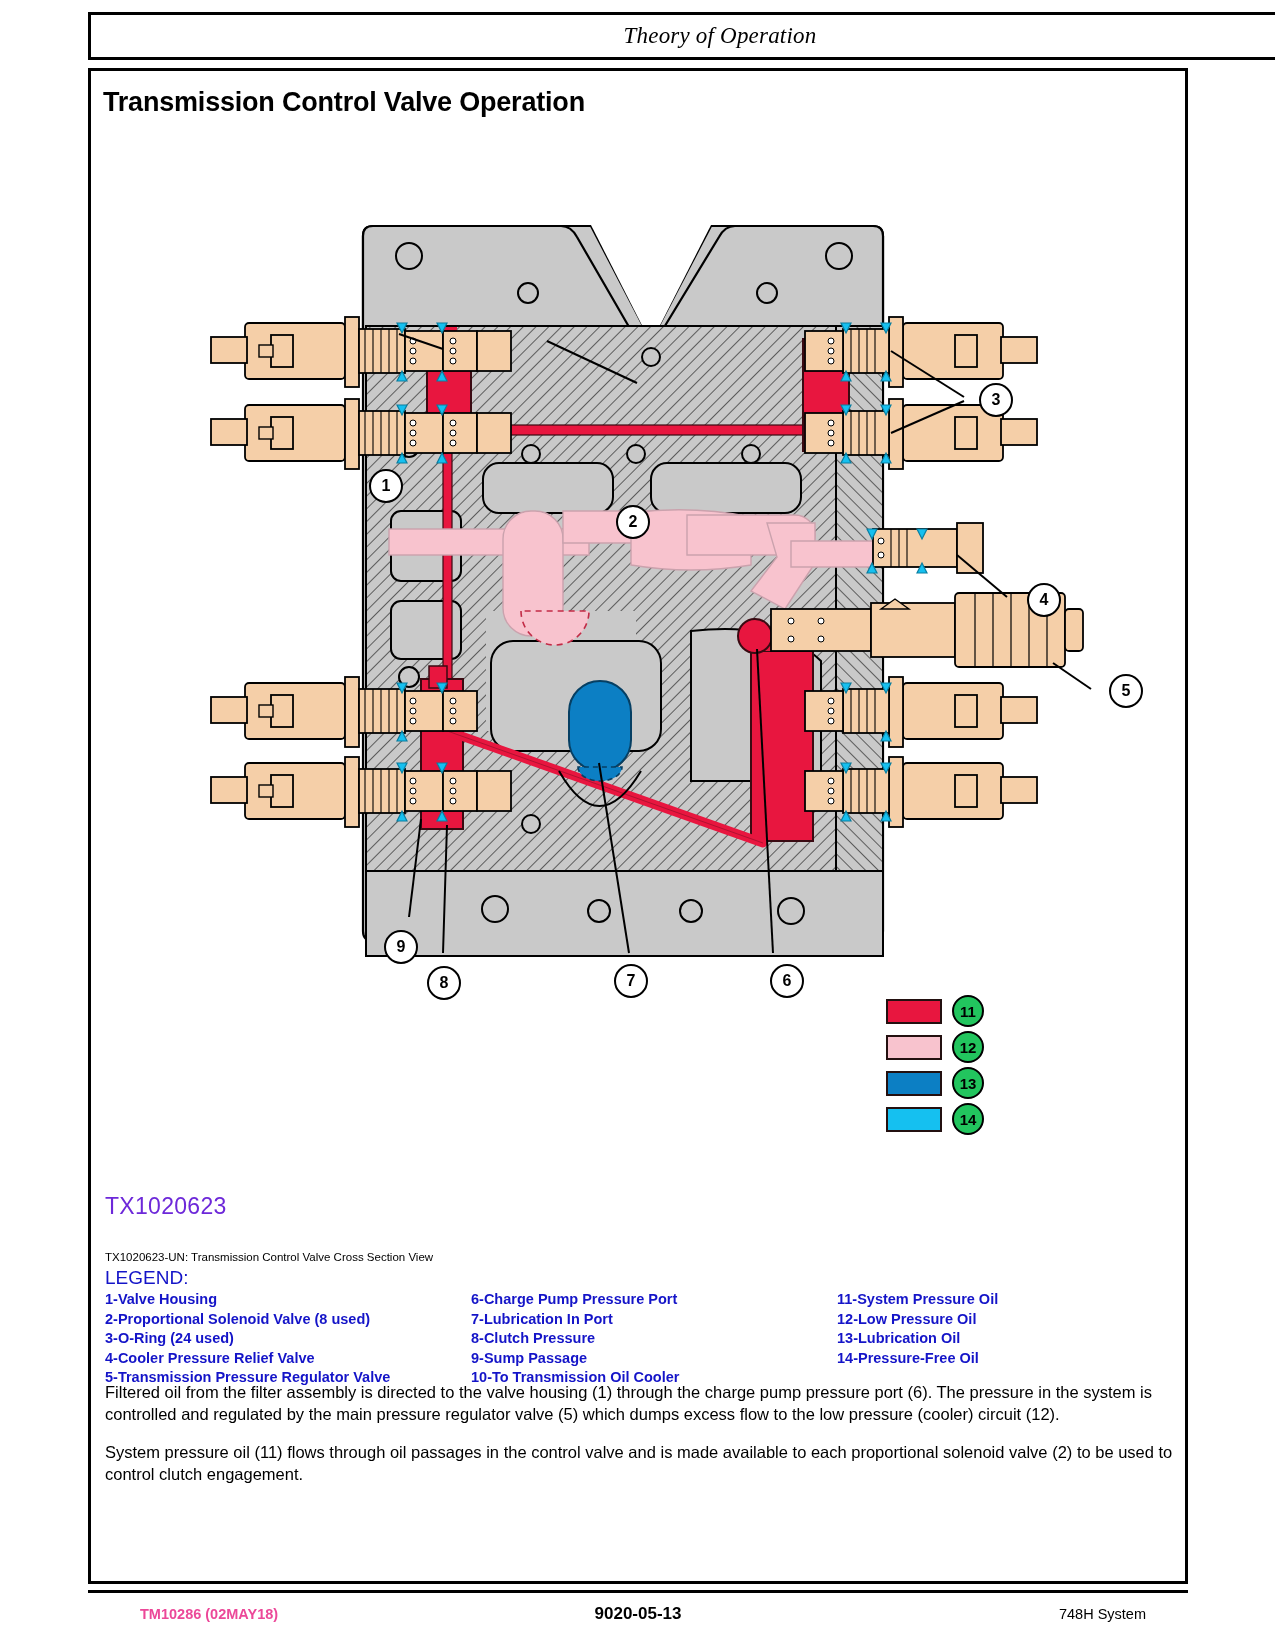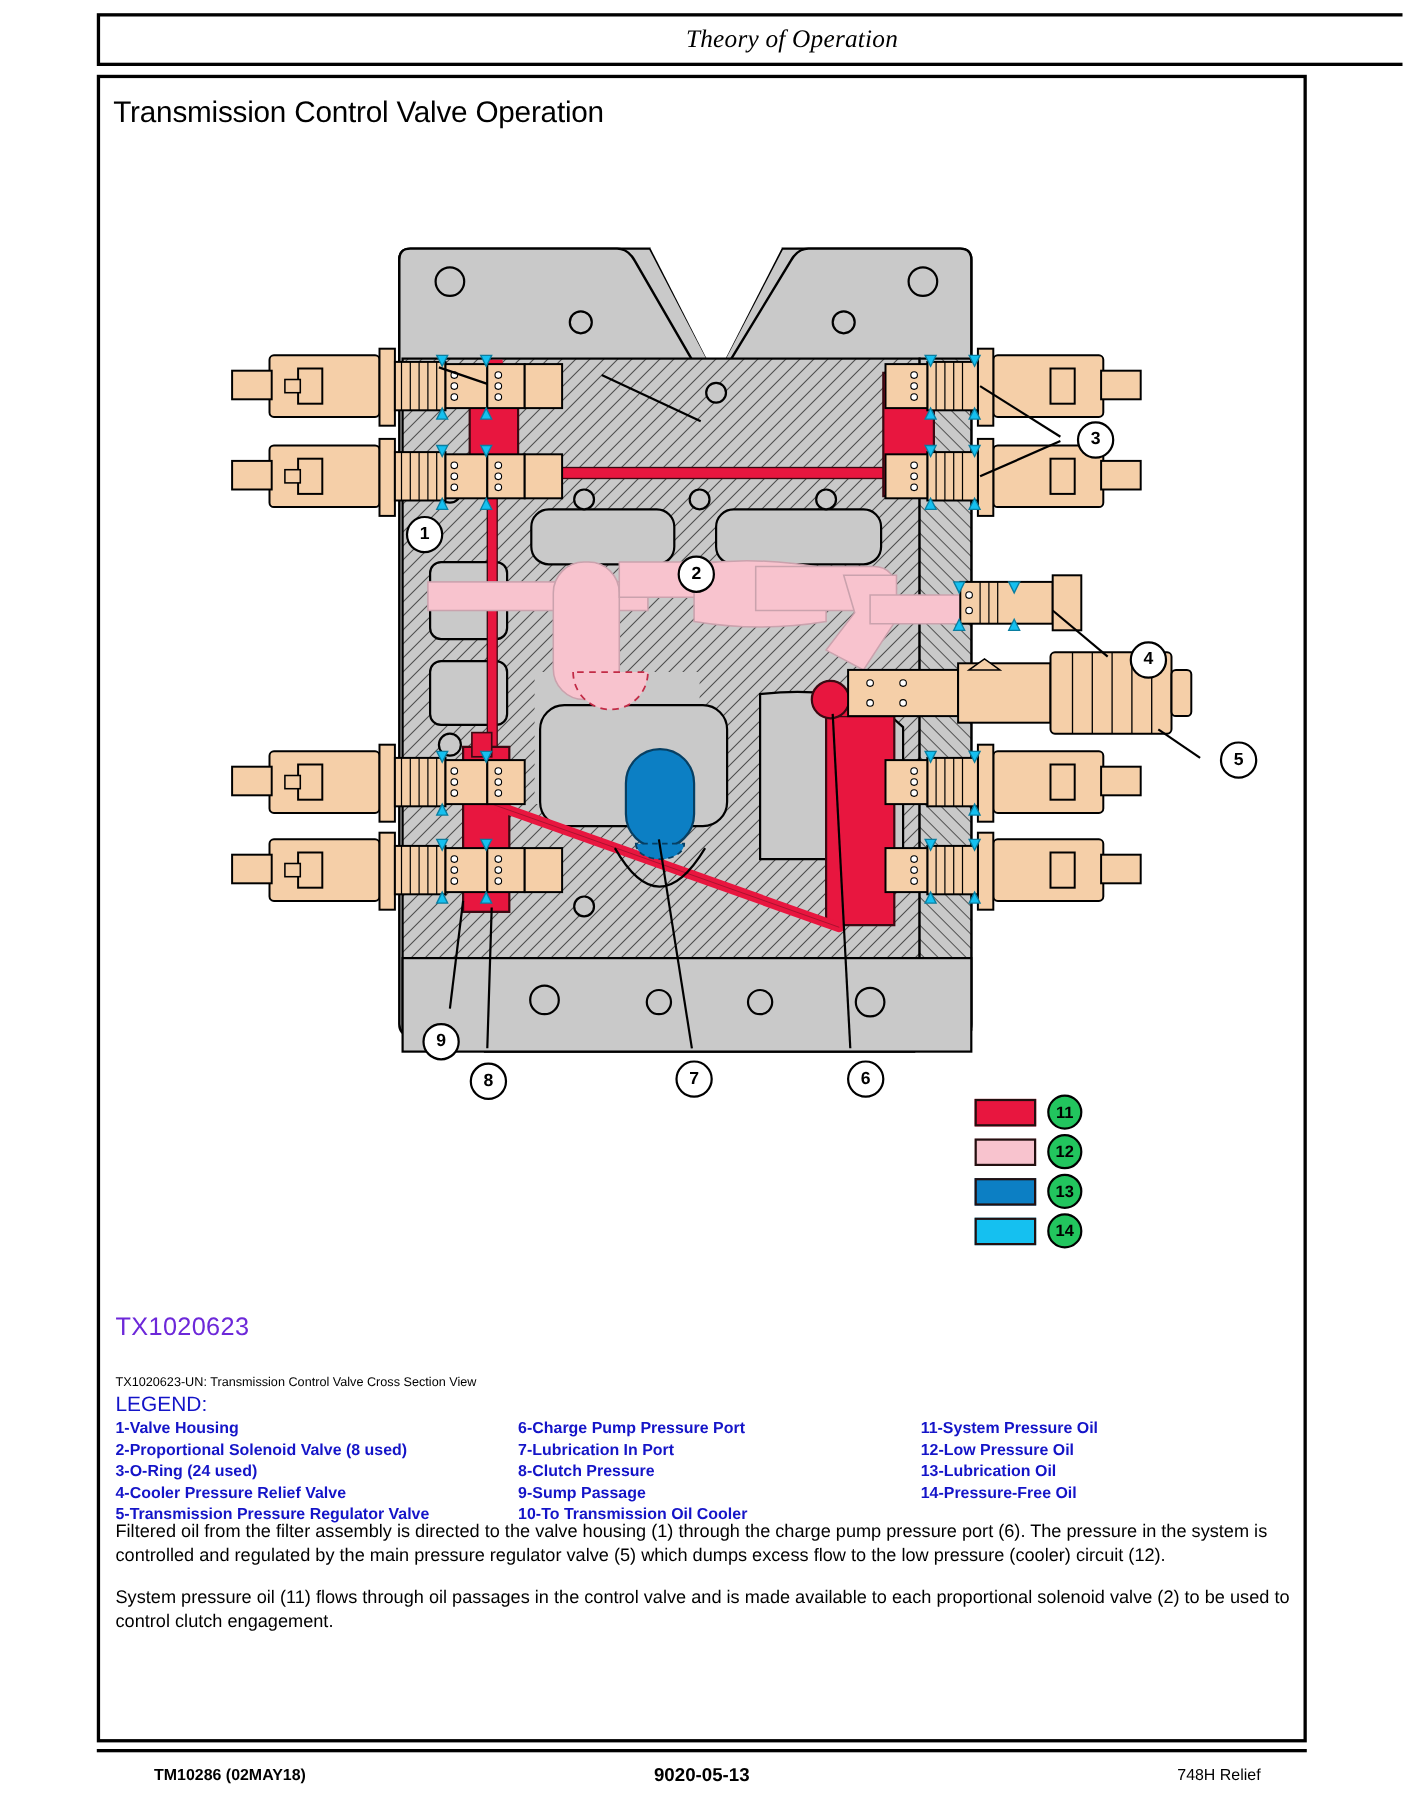--- a/index.html
+++ b/index.html
@@ -45,21 +45,21 @@
     height: 1516px;
     border: 3px solid #000;
     box-sizing: border-box;
   }
 
   .section-title {
     position: absolute;
     left: 12px;
     top: 16px;
     font-size: 27px;
-    font-weight: normal;
+    font-weight: bold;
     color: #000;
     letter-spacing: -.2px;
   }
 
   
   .figure-area {
     position: absolute;
     left: 0px;
     top: 140px;
     width: 1094px;
@@ -142,21 +142,21 @@
     top: 1600px;
     width: 1100px;
     height: 34px;
   }
   .footer-left {
     position: absolute;
     left: 52px;
     top: 6px;
     font-size: 14.5px;
     font-weight: bold;
-    color: #000000;
+    color: #ec4899;
   }
   .footer-center {
     position: absolute;
     left: 0;
     top: 4px;
     width: 1100px;
     text-align: center;
     font-size: 17px;
     font-weight: bold;
     color: #000;
@@ -693,14 +693,14 @@
     <p>Filtered oil from the filter assembly is directed to the valve housing (1) through the charge pump pressure port (6). The pressure in the system is controlled and regulated by the main pressure regulator valve (5) which dumps excess flow to the low pressure (cooler) circuit (12).</p>
     <p>System pressure oil (11) flows through oil passages in the control valve and is made available to each proportional solenoid valve (2) to be used to control clutch engagement.</p>
   </div>
 
 </div>
 
 <div class="footer-rule"></div>
 <div class="footer">
   <div class="footer-left">TM10286 (02MAY18)</div>
   <div class="footer-center">9020-05-13</div>
-  <div class="footer-right">748H Relief</div>
+  <div class="footer-right">748H System</div>
 </div>
 
 </body></html>

